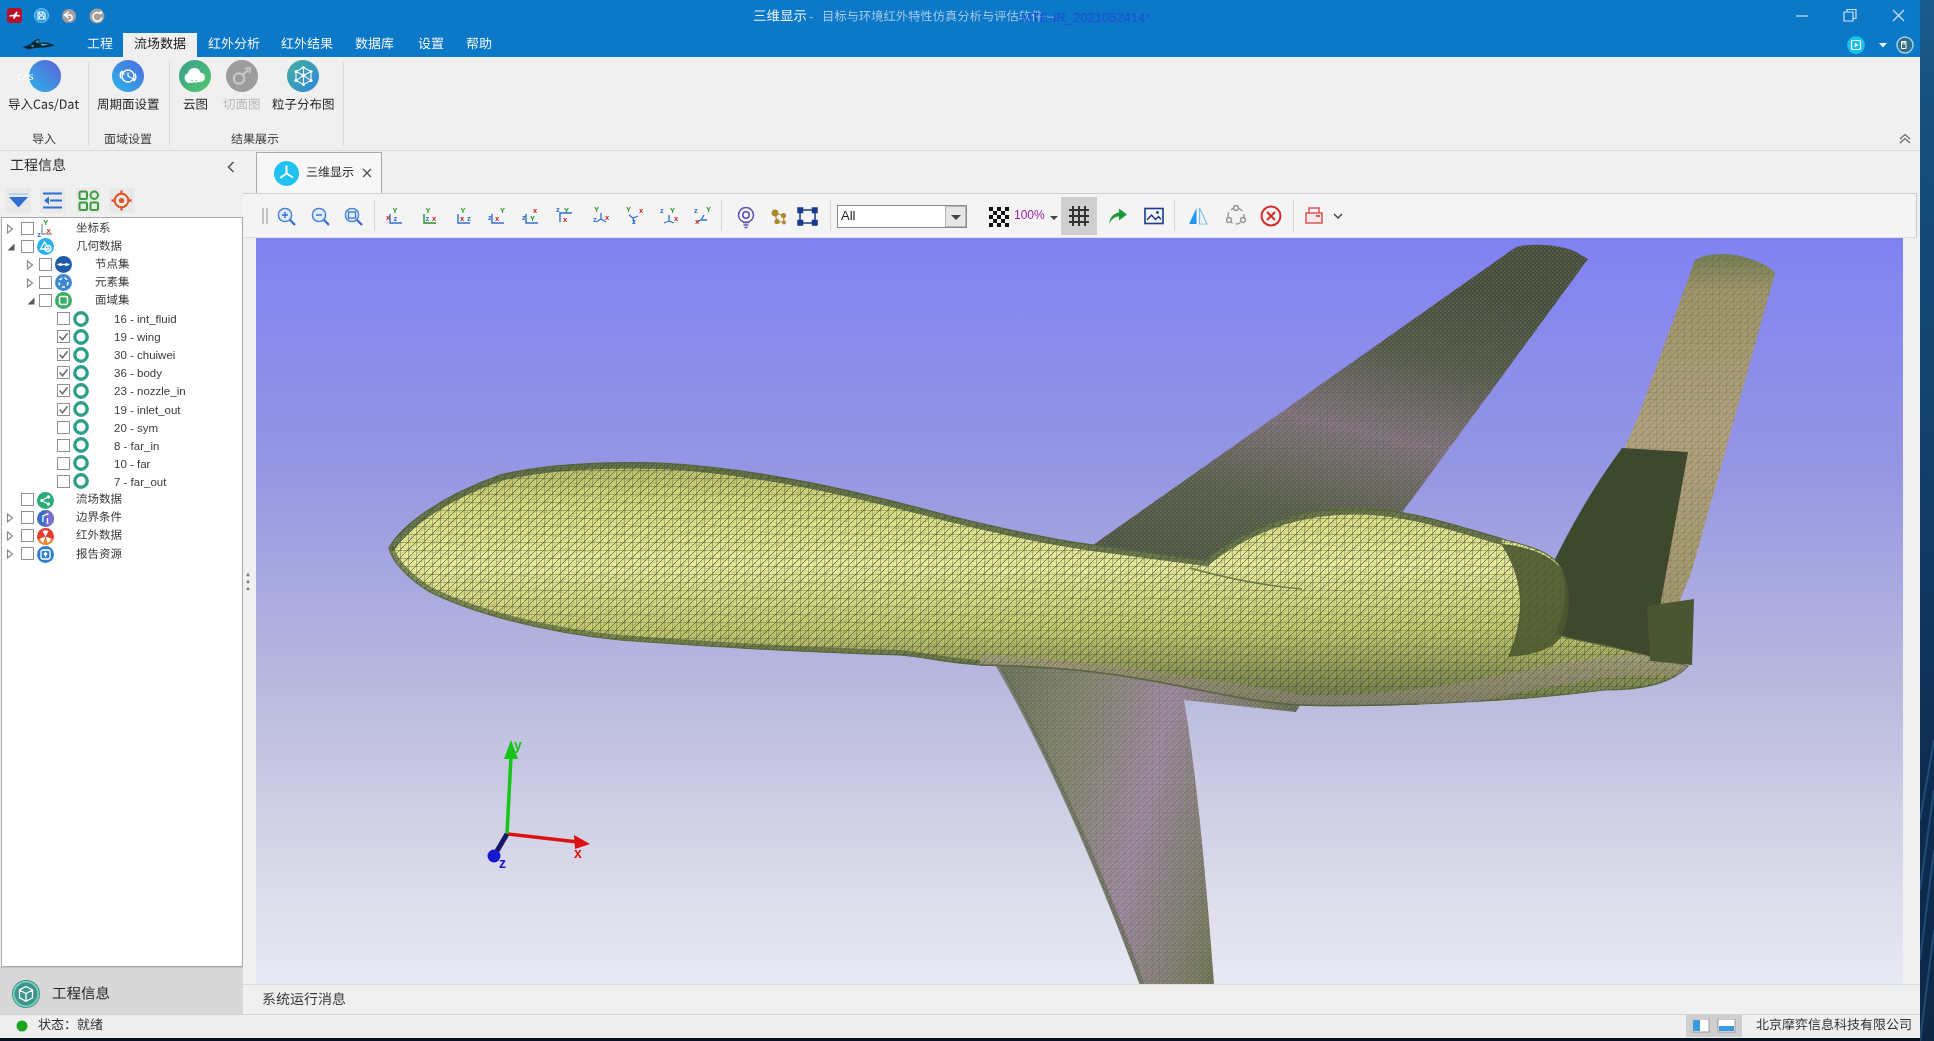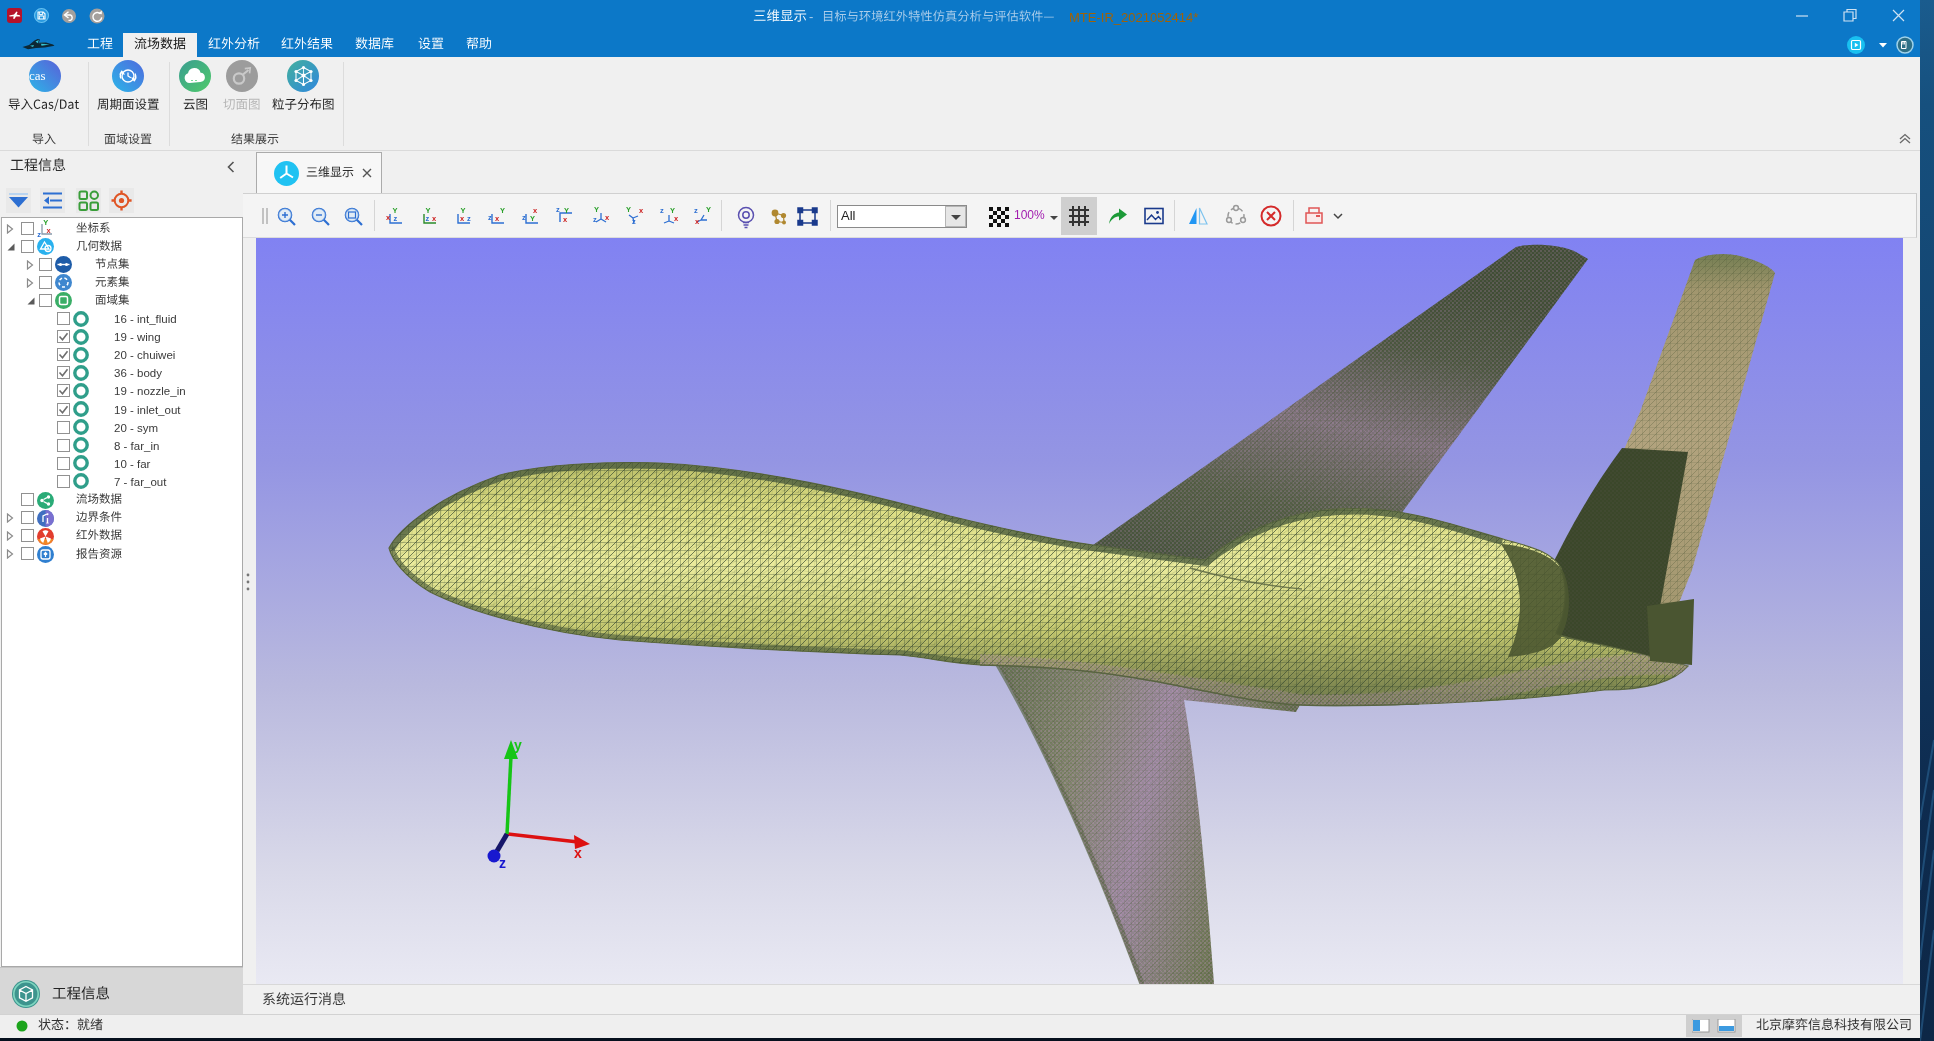--- a/index.html
+++ b/index.html
@@ -161,21 +161,21 @@
         <use href="#c16" x="12000"></use>
         <use href="#c6" x="13000"></use>
         <use href="#c17" x="14000"></use>
         <use href="#c18" x="15000"></use>
         <use href="#c19" x="16000"></use>
         <use href="#c20" x="17000"></use>
         <use href="#c21" x="18000"></use>
       </g>
     </g>
   </svg>
-<div class="ab" style="left:1069px;top:9.5px;font-size:13px;color:#a16207">MTE-IR_2021052414*</div>
+<div class="ab" style="left:1021px;top:9.5px;font-size:13px;color:#1d4ed8">MTE-IR_2021052414*</div>
 <svg class="ab" style="left:1790px;top:5px" width="125" height="22" fill="none" stroke="#cfe2f2" stroke-width="1.2">
 <path d="M6 11 h12"></path>
 <path d="M54 7 h9 v9 h-9 z M57 7 v-2.5 h9 v9 h-2.5"></path>
 <path d="M103 5 l11 11 M114 5 l-11 11"></path>
 </svg>
 <svg class="ab" style="left:1847px;top:36px" width="70" height="20">
 <circle cx="9" cy="9" r="9" fill="#19c0f0"></circle>
 <rect x="4.5" y="4.5" width="9" height="9" rx="1.2" fill="none" stroke="#fff" stroke-width="1.2"></rect>
 <path d="M7.8 6.8 l3.6 2.2 -3.6 2.2 z" fill="#fff"></path>
 <path d="M32 7 l4 4.5 4 -4.5 z" fill="#ffffff"></path>
@@ -253,21 +253,21 @@
 </svg>
 <div id="ribbon"></div>
 <div class="rsep" style="left:88px"></div>
 <div class="rsep" style="left:169px"></div>
 <div class="rsep" style="left:343px"></div>
 <div class="circ" style="left:29px;background:linear-gradient(45deg,#2cb5e8,#5a60d8)"></div>
 <div class="circ" style="left:112px;background:linear-gradient(45deg,#2cb5e8,#4f6ade)"></div>
 <div class="circ" style="left:179px;background:linear-gradient(135deg,#3a9e91,#4fc96a)"></div>
 <div class="circ" style="left:226px;background:#9c9c9c"></div>
 <div class="circ" style="left:287px;background:linear-gradient(135deg,#43b09e,#2f87dd)"></div>
-<div class="ab" style="left:29px;top:60px;width:32px;height:32px;line-height:32px;text-align:left;color:#fff;font-size:13px;font-family:'Liberation Serif',serif">cas</div>
+<div class="ab" style="left:17px;top:60px;width:32px;height:32px;line-height:32px;text-align:left;color:#fff;font-size:13px;font-family:'Liberation Serif',serif">cas</div>
 <svg class="ab" style="left:117px;top:65px" width="22" height="22" fill="none" stroke="#fff">
 <circle cx="11" cy="11" r="6" stroke-width="1.4"></circle>
 <path d="M11 7.5 v3.5 l2.8 1.7" stroke-width="1.3"></path>
 <path d="M4 13.5 a7.3 7.3 0 0 1 1.2 -7.8 M18 8.5 a7.3 7.3 0 0 1 -1.2 7.8" stroke-width="1.4"></path>
 <path d="M2.8 9.5 l2.4 -2.6 2.2 2.8 M19.2 12.5 l-2.4 2.6 -2.2 -2.8" stroke-width="1.2"></path>
 </svg>
 <svg class="ab" style="left:184px;top:68px" width="22" height="16">
 <path d="M5.5 15 a5 5 0 0 1 -1.5 -9.7 a6.5 6.5 0 0 1 12.6 -0.6 a4.6 4.6 0 0 1 0.6 9.1 l-0.8 0.2 z" fill="#fff"></path>
 <path d="M7 12.5 h2 M11 12.5 h2" stroke="#7ddc9c" stroke-width="1.2"></path>
 </svg>
@@ -529,41 +529,41 @@
 <div class="lbl" style="left:114px;top:331.1px">19 - wing</div>
 <div class="cb" style="left:57px;top:348.2px"></div>
 <svg class="ab" style="left:57px;top:348.2px" width="13" height="13" fill="none" stroke="#6e6e6e" stroke-width="1.6">
     <path d="M2.5 6.5 l3 3.2 5 -6.5"></path>
   </svg>
 <svg class="ab" style="left:73px;top:346.7px" width="17" height="17" viewBox="0 0 17 17">
     <g>
       <circle cx="8" cy="8" r="6.2" fill="none" stroke="#2f9e8a" stroke-width="3.4"></circle>
     </g>
   </svg>
-<div class="lbl" style="left:114px;top:349.2px">20 - chuiwei</div>
+<div class="lbl" style="left:114px;top:349.2px">30 - chuiwei</div>
 <div class="cb" style="left:57px;top:366.3px"></div>
 <svg class="ab" style="left:57px;top:366.3px" width="13" height="13" fill="none" stroke="#6e6e6e" stroke-width="1.6">
     <path d="M2.5 6.5 l3 3.2 5 -6.5"></path>
   </svg>
 <svg class="ab" style="left:73px;top:364.8px" width="17" height="17" viewBox="0 0 17 17">
     <g>
       <circle cx="8" cy="8" r="6.2" fill="none" stroke="#2f9e8a" stroke-width="3.4"></circle>
     </g>
   </svg>
 <div class="lbl" style="left:114px;top:367.3px">36 - body</div>
 <div class="cb" style="left:57px;top:384.4px"></div>
 <svg class="ab" style="left:57px;top:384.4px" width="13" height="13" fill="none" stroke="#6e6e6e" stroke-width="1.6">
     <path d="M2.5 6.5 l3 3.2 5 -6.5"></path>
   </svg>
 <svg class="ab" style="left:73px;top:382.9px" width="17" height="17" viewBox="0 0 17 17">
     <g>
       <circle cx="8" cy="8" r="6.2" fill="none" stroke="#2f9e8a" stroke-width="3.4"></circle>
     </g>
   </svg>
-<div class="lbl" style="left:114px;top:385.4px">19 - nozzle_in</div>
+<div class="lbl" style="left:114px;top:385.4px">23 - nozzle_in</div>
 <div class="cb" style="left:57px;top:402.5px"></div>
 <svg class="ab" style="left:57px;top:402.5px" width="13" height="13" fill="none" stroke="#6e6e6e" stroke-width="1.6">
     <path d="M2.5 6.5 l3 3.2 5 -6.5"></path>
   </svg>
 <svg class="ab" style="left:73px;top:401px" width="17" height="17" viewBox="0 0 17 17">
     <g>
       <circle cx="8" cy="8" r="6.2" fill="none" stroke="#2f9e8a" stroke-width="3.4"></circle>
     </g>
   </svg>
 <div class="lbl" style="left:114px;top:403.5px">19 - inlet_out</div>

